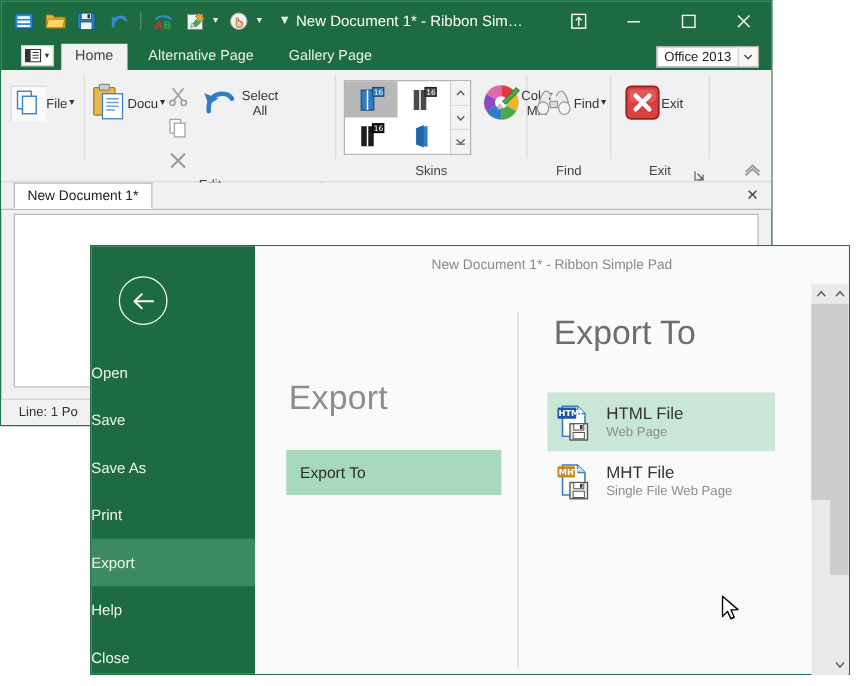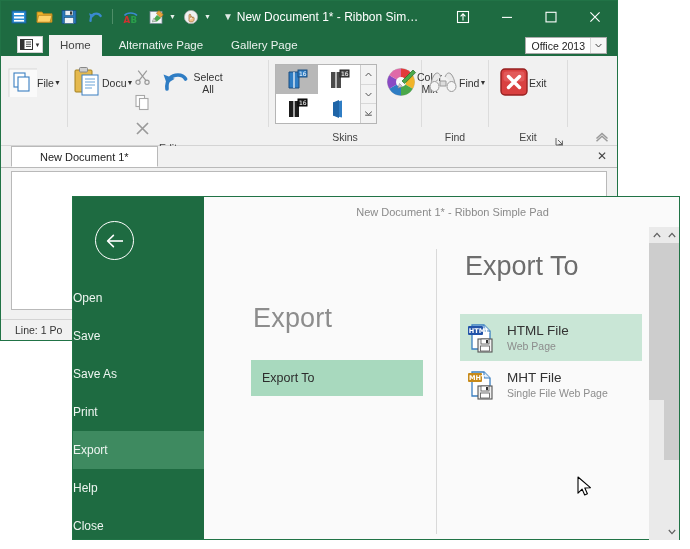--- a/index.html
+++ b/index.html
@@ -84,21 +84,21 @@
   .gal-sb{flex:1;background:#f3f3f3;border-bottom:1px solid #d8d8d8;display:flex;align-items:center;justify-content:center;}
   .collapse-ribbon{position:absolute;right:8px;bottom:2px;width:14px;height:14px;}
 
   
   .doctabs{
     height:22px;background:#f1f1f1;position:relative;border-bottom:1px solid #b9b9b9;
     display:flex;align-items:flex-end;box-sizing:border-box;
   }
   .doctab{
     margin-left:10px;height:21px;background:#fff;border:1px solid #b9b9b9;border-bottom:1px solid #fff;
-    font-size:11px;color:#222;display:flex;align-items:center;padding:0 28px;box-sizing:border-box;
+    font-size:11px;color:#222;display:flex;align-items:center;padding:0 10px;box-sizing:border-box;
   }
   .doctabs-close{position:absolute;right:10px;top:3px;font-size:12px;color:#444;}
 
   .docarea{
     position:absolute;left:10px;top:170px;width:596px;height:139px;
     background:#fff;border:1px solid #b9b9b9;box-sizing:border-box;
   }
   .statusbar{
     position:absolute;left:0;bottom:0;width:616px;height:21px;background:#f1f1f1;
     border-top:1px solid #d4d4d4;box-sizing:border-box;
@@ -118,21 +118,21 @@
   .bs-back{
     position:absolute;left:22px;top:24px;width:37px;height:37px;border-radius:50%;
     border:1.6px solid #ffffff;display:flex;align-items:center;justify-content:center;
   }
   .bs-menu{position:absolute;top:82px;left:0;width:100%;}
   .bs-item{
     height:38px;display:flex;align-items:center;
     font-size:12px;color:#eef5f1;box-sizing:border-box;
   }
   .bs-item.active{background:#3e8a60;}
-  .bs-right{flex:1;position:relative;background:#fafafa;padding-left:22px;}
+  .bs-right{flex:1;position:relative;background:#fafafa;}
   .bs-title{
     height:30px;display:flex;align-items:center;justify-content:center;
     font-size:11px;color:#8a8a8a;
   }
   .bs-cols{display:flex;height:313px;}
   .bs-col1{width:210px;padding-left:27px;box-sizing:border-box;position:relative;}
   .bs-heading{
     font-size:27px;color:#8d8d8d;font-weight:300;margin-top:76px;letter-spacing:0.2px;
   }
   .bs-cmd{

